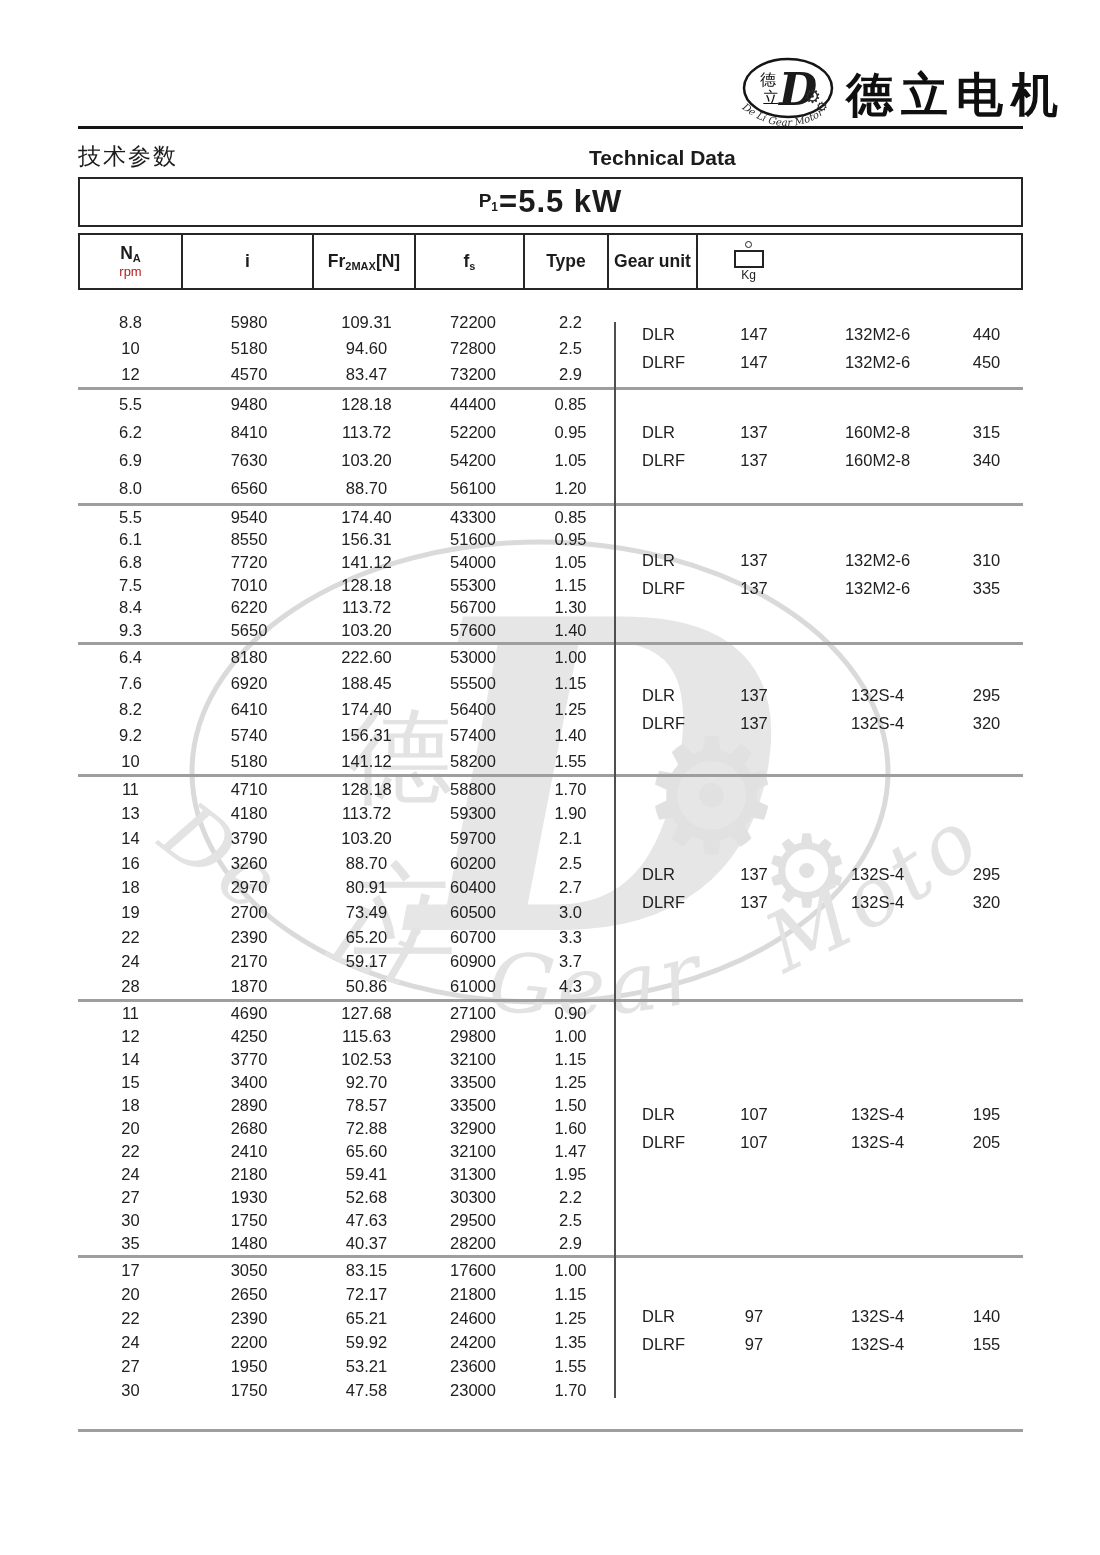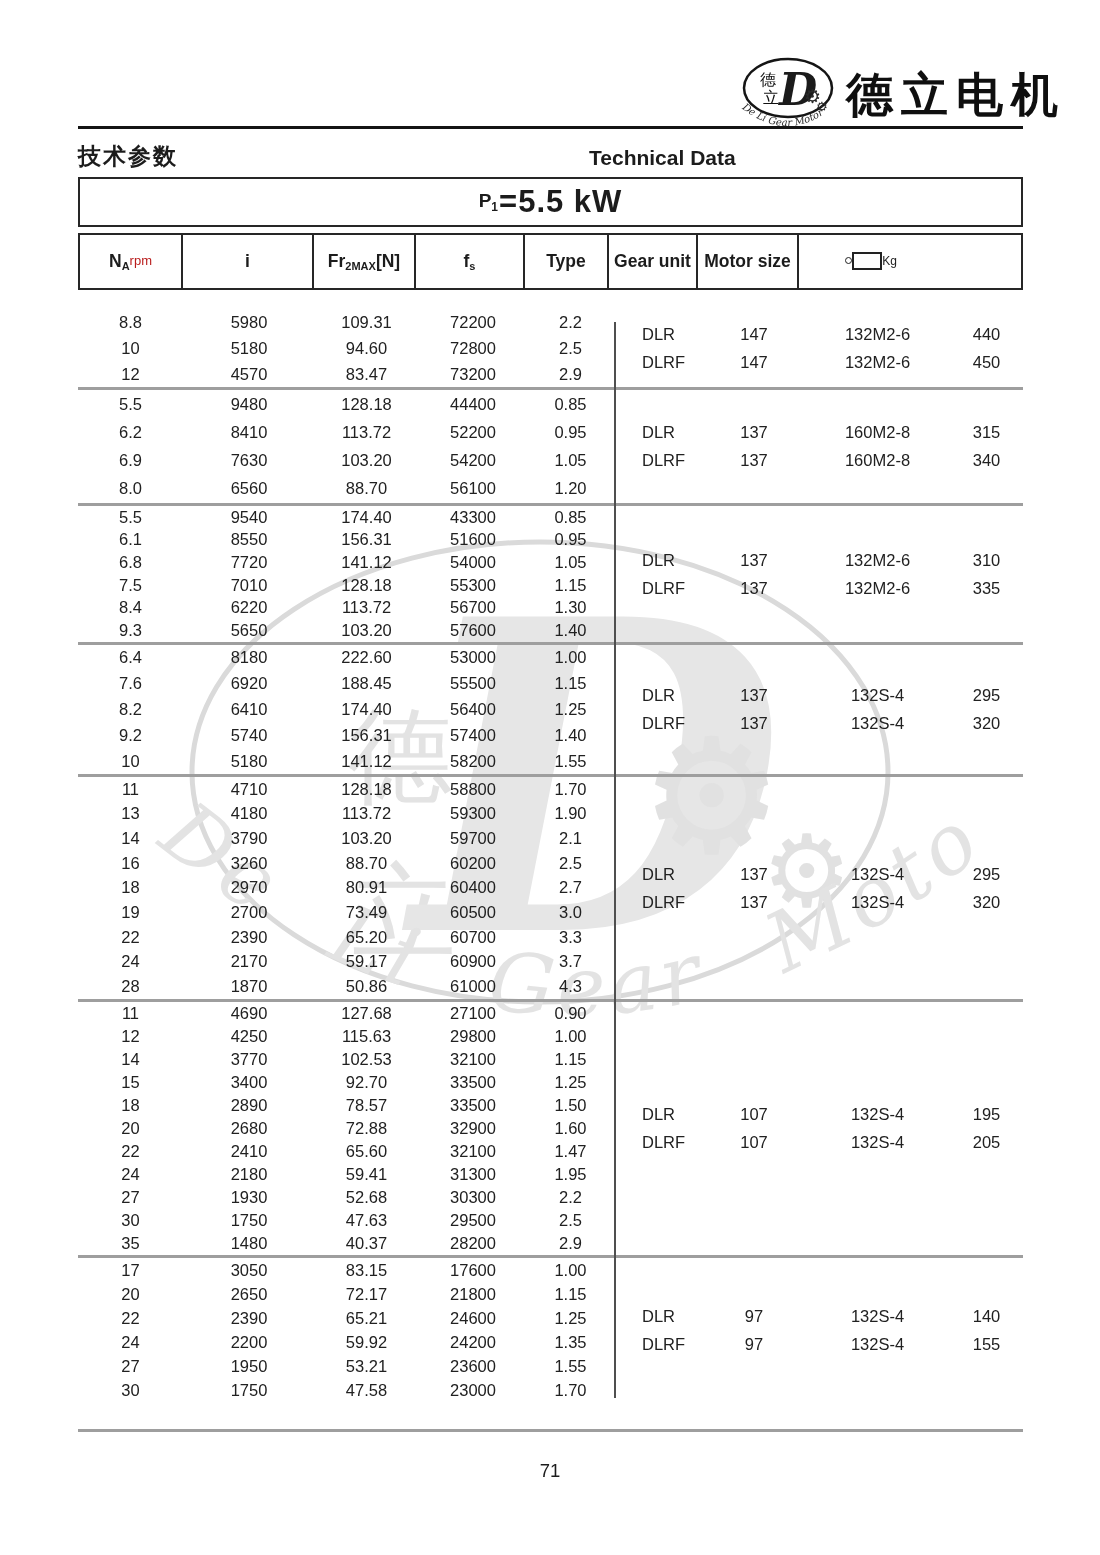--- a/index.html
+++ b/index.html
@@ -9,37 +9,37 @@
     background:#ffffff;
     font-family:"Liberation Sans",sans-serif;
     color:#1c1c1c;
     overflow:hidden;
   }
   
   #watermark{position:absolute;left:0;top:0;width:1100px;height:1555px;z-index:0;pointer-events:none;}
   
   #logo{position:absolute;left:730px;top:45px;width:340px;height:110px;z-index:2;}
   .rule{position:absolute;left:78px;top:126px;width:945px;height:3px;background:#141414;z-index:2;}
-  .sec-zh{position:absolute;left:78px;top:141px;font-size:23px;font-weight:bold;letter-spacing:2px;z-index:2;}
+  .sec-zh{position:absolute;left:78px;top:141px;font-size:23px;font-weight:normal;letter-spacing:2px;z-index:2;}
   .sec-en{position:absolute;left:589px;top:146px;font-size:21px;font-weight:bold;z-index:2;}
   .p1box{
     position:absolute;left:78px;top:177px;width:945px;height:50px;
     border:2px solid #262626;box-sizing:border-box;z-index:2;background:#fff;
     display:flex;align-items:center;justify-content:center;
   }
   .p1-small{font-size:19px;font-weight:bold;}
   .p1-small sub{font-size:12px;font-weight:bold;vertical-align:-4px;}
   .p1-big{font-size:31px;font-weight:bold;letter-spacing:1px;margin-left:1px;}
   
   .thead{
     position:absolute;left:78px;top:233px;width:945px;height:57px;
     border:2px solid #262626;box-sizing:border-box;background:#fff;z-index:2;
     display:grid;grid-template-columns:103px 131px 102px 109px 84px 89px 101px 144px 1fr;
   }
-  .th{border-right:2px solid #262626;display:flex;flex-direction:row;align-items:center;justify-content:center;line-height:1.15;}
+  .th{border-right:2px solid #262626;display:flex;flex-direction:column;align-items:center;justify-content:center;line-height:1.15;}
   .th:last-child{border-right:none;}
   .th-main{font-size:17.5px;font-weight:bold;}
   .th-main sub{font-size:11px;font-weight:bold;vertical-align:-3px;}
   .th-sub{font-size:13px;color:#b91c1c;}
   .kg-knob{width:5px;height:5px;border:1.5px solid #222;border-radius:50%;margin-bottom:2px;}
   .kg-rect{width:30px;height:18px;border:2px solid #222;box-sizing:border-box;margin-bottom:1px;}
   .kg-label{font-size:12px;}
   
   #data-area{position:absolute;left:78px;top:289px;width:945px;height:1150px;z-index:1;}
   #blocks{position:absolute;left:0;top:11px;width:945px;}
@@ -113,23 +113,20 @@
       <span class="th-main"><span>Fr</span><sub>2MAX</sub><span>[N]</span></span>
     </div>
     <div class="th">
       <span class="th-main"><span>f</span><sub>s</sub></span>
     </div>
     <div class="th">
       <span class="th-main">Type</span>
     </div>
     <div class="th">
       <span class="th-main">Gear unit</span>
-    </div>
-    <div class="th">
-      <span class="th-main">Motor size</span>
     </div>
     <div class="th">
       <span class="kg-knob"></span>
       <span class="kg-rect"></span>
       <span class="kg-label">Kg</span>
     </div>
   </div>
 
   <div id="data-area">
     <div id="blocks">
@@ -476,14 +473,13 @@
               <div class="vcell ">97</div>
               <div class="vcell ">132S-4</div>
               <div class="vcell ">155</div>
             </div>
           </div>
         </div>
       </div>
     <div id="divider"></div>
   </div>
 
-  <div class="pagenum">71</div>
 </div>
 
 </body></html>

